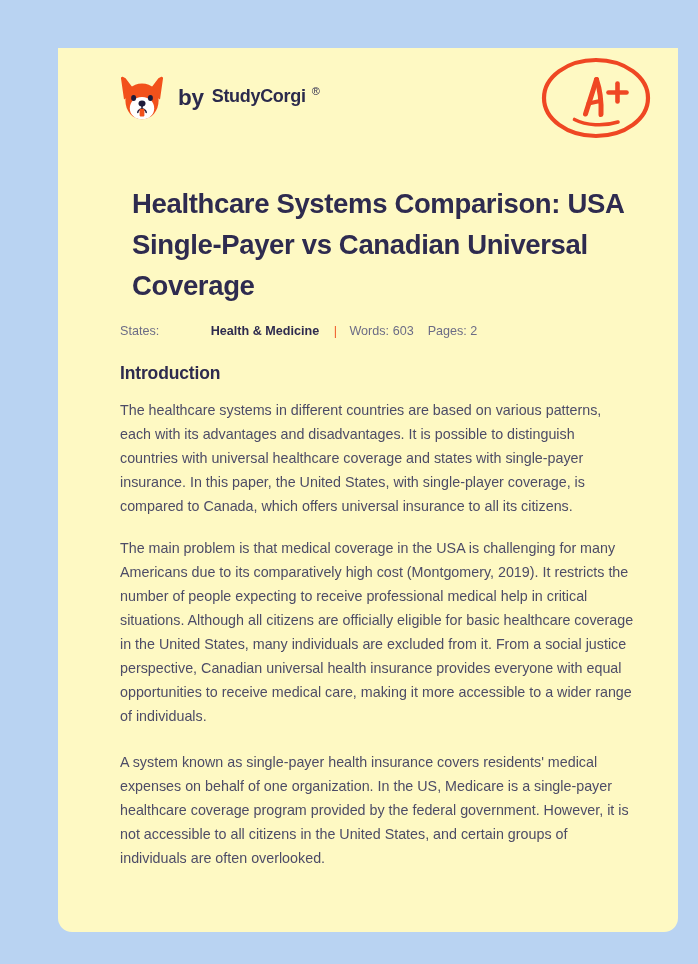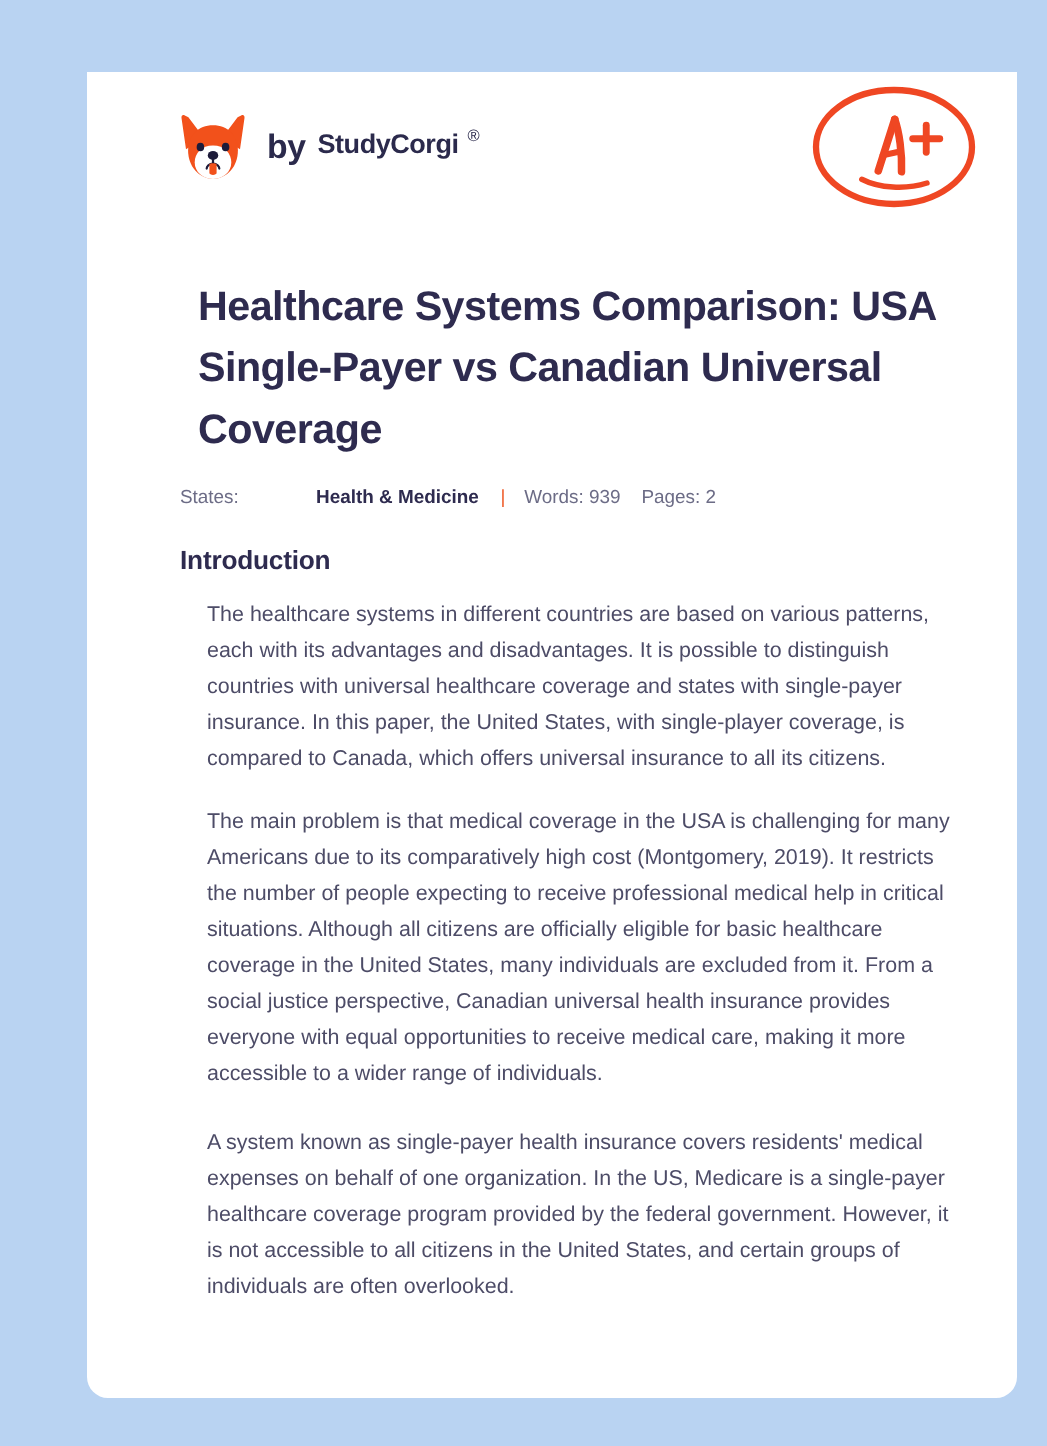--- a/index.html
+++ b/index.html
@@ -15,21 +15,21 @@
     position: relative;
   }
 
   
   #page-card {
     position: absolute;
     left: 58px;
     top: 48px;
     width: 620px;
     height: 884px;
-    background: #ffffff;
+    background: #fef9c3;
     border-radius: 0 0 14px 14px;
     box-sizing: border-box;
     overflow: hidden;
   }
 
   
   #doc-header {
     position: absolute;
     left: 0;
     top: 0;
@@ -136,21 +136,21 @@
     font-weight: bold;
     color: #2e2b4f;
     margin: 0 0 14px 0;
     letter-spacing: -0.15px;
   }
 
   .para {
     font-size: 14.3px;
     line-height: 1.68;
     color: #4d4c67;
-    margin: 0 0 18px 18px;
+    margin: 0 0 18px 0;
   }
   .para:last-child { margin-bottom: 0; }
 </style>
 </head>
 <body>
 
 <div id="page-card">
 
   <div id="doc-header">
 
@@ -202,21 +202,21 @@
 
   <div id="doc-body">
 
     <h1 id="doc-title">Healthcare Systems Comparison: USA Single-Payer vs Canadian Universal Coverage</h1>
 
     <div id="doc-meta">
       <span class="meta-label">States:</span>
       <span class="meta-strong">Health &amp; Medicine</span>
       <span class="meta-sep">|</span>
       <span class="meta-label">Words:</span>
-      <span class="meta-label">939</span>
+      <span class="meta-label">603</span>
       <span class="meta-gap"></span>
       <span class="meta-label">Pages:</span>
       <span class="meta-label">2</span>
     </div>
 
     <div class="section">
       <h2 class="section-title">Introduction</h2>
       <p class="para">The healthcare systems in different countries are based on various patterns, each with its advantages and disadvantages. It is possible to distinguish countries with universal healthcare coverage and states with single-payer insurance. In this paper, the United States, with single-player coverage, is compared to Canada, which offers universal insurance to all its citizens.</p>
       <p class="para">The main problem is that medical coverage in the USA is challenging for many Americans due to its comparatively high cost (Montgomery, 2019). It restricts the number of people expecting to receive professional medical help in critical situations. Although all citizens are officially eligible for basic healthcare coverage in the United States, many individuals are excluded from it. From a social justice perspective, Canadian universal health insurance provides everyone with equal opportunities to receive medical care, making it more accessible to a wider range of individuals.</p>
     </div>

